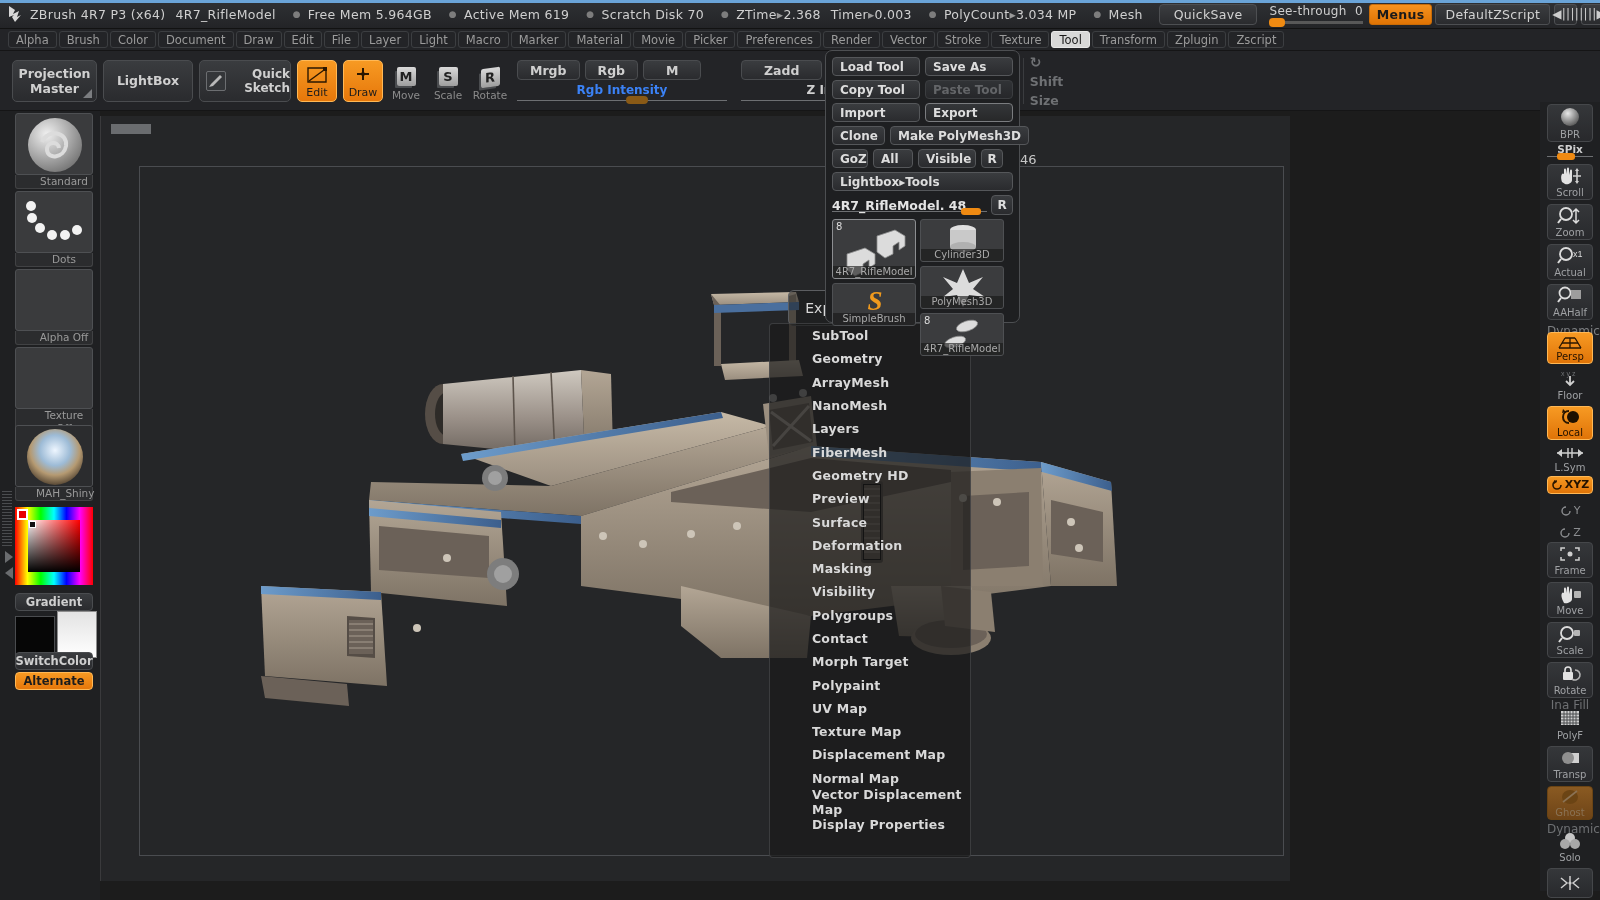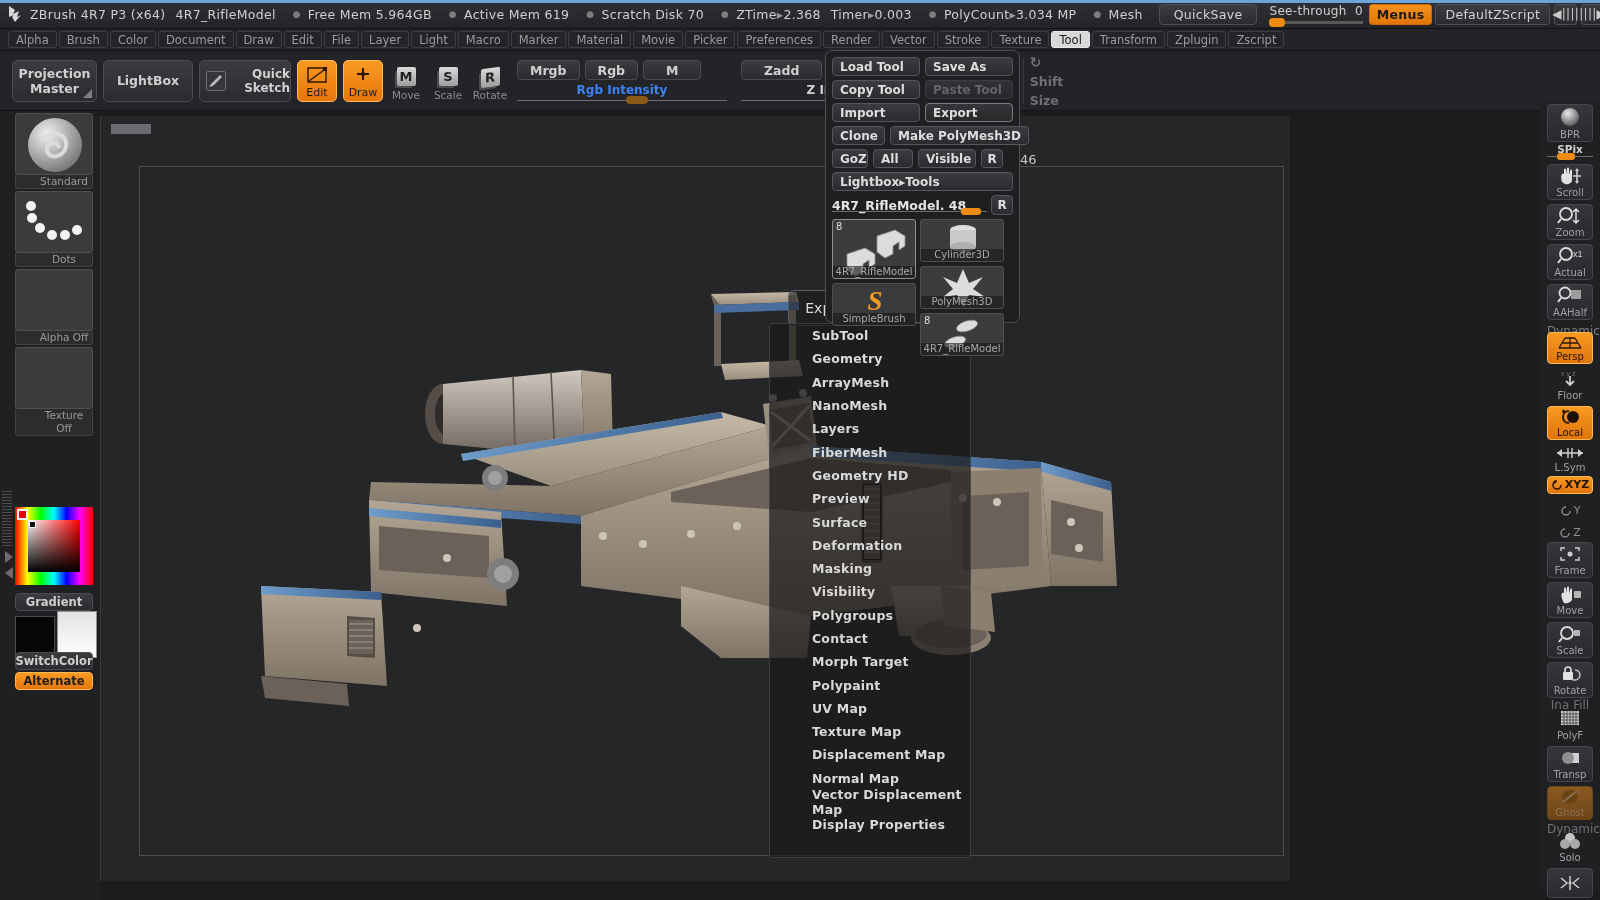--- a/index.html
+++ b/index.html
@@ -618,20 +618,37 @@
   <div class="swatch" style="top:158px">
     <div class="img"></div>
     <div class="cap">Alpha Off</div>
   </div>
 
   <div class="swatch" style="top:236px">
     <div class="img"></div>
     <div class="cap">Texture Off</div>
   </div>
 
+  <div class="swatch" style="top:314px">
+    <div class="img">
+      <svg width="78" height="62" viewBox="0 0 78 62">
+        <defs>
+            <radialGradient id="mat" cx=".5" cy=".38" r=".65">
+          <stop offset="0" stop-color="#eef6ff"></stop>
+              <stop offset=".42" stop-color="#9dbbd6"></stop>
+          <stop offset=".68" stop-color="#b59a72"></stop>
+              <stop offset="1" stop-color="#4a3c2c"></stop>
+        </radialGradient>
+          </defs>
+        <rect width="78" height="62" fill="#2b2c2e"></rect>
+        <circle cx="39" cy="31" r="28" fill="url(#mat)"></circle>
+      </svg>
+    </div>
+    <div class="cap">MAH_Shiny</div>
+  </div>
 
   <div id="colorpicker">
     <div id="cp-hue"></div>
     <div id="cp-inner"></div>
     <div id="cp-cursor"></div>
     <div id="cp-cursor2"></div>
   </div>
   <div class="lbtn" style="top:482px">Gradient</div>
   <div id="blackchip"></div>
   <div id="whitechip"></div>

